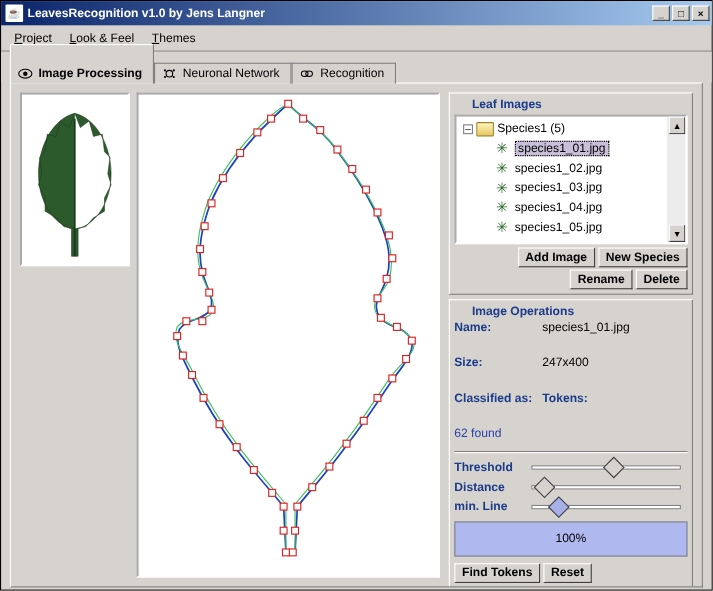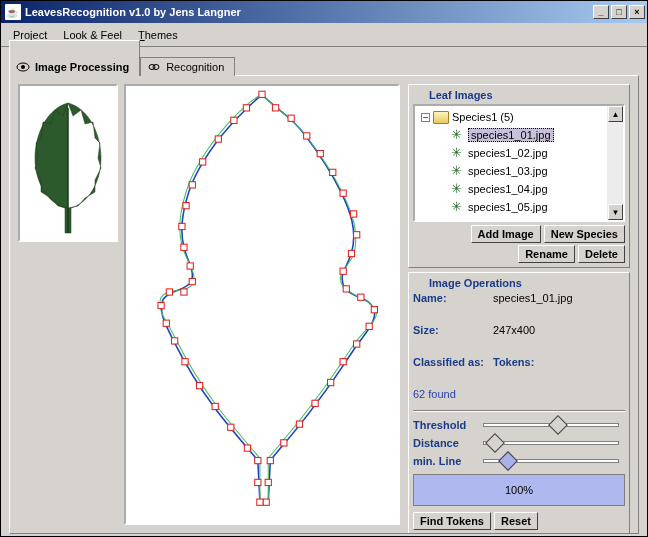--- a/index.html
+++ b/index.html
@@ -295,20 +295,32 @@
 
   <div class="tabstrip">
     <div class="tab active">
       <span class="tab-icon eye-icon">
         <svg width="14" height="12" viewBox="0 0 14 12">
             <ellipse cx="7" cy="6" rx="6" ry="4" fill="none" stroke="#000"></ellipse>
             <circle cx="7" cy="6" r="2" fill="#000"></circle>
           </svg>
       </span>
       <span>Image Processing</span>
+    </div>
+    <div class="tab">
+      <span class="tab-icon net-icon">
+        <svg width="14" height="12" viewBox="0 0 14 12">
+            <circle cx="7" cy="6" r="3" fill="none" stroke="#000"></circle>
+            <circle cx="3" cy="3" r="1" fill="#000"></circle>
+            <circle cx="11" cy="3" r="1" fill="#000"></circle>
+            <circle cx="3" cy="9" r="1" fill="#000"></circle>
+            <circle cx="11" cy="9" r="1" fill="#000"></circle>
+          </svg>
+      </span>
+      <span>Neuronal Network</span>
     </div>
     <div class="tab">
       <span class="tab-icon rec-icon">
         <svg width="14" height="12" viewBox="0 0 14 12">
             <ellipse cx="5" cy="6" rx="3" ry="2.5" fill="none" stroke="#000"></ellipse>
             <ellipse cx="9" cy="6" rx="3" ry="2.5" fill="none" stroke="#000"></ellipse>
           </svg>
       </span>
       <span>Recognition</span>
     </div>

